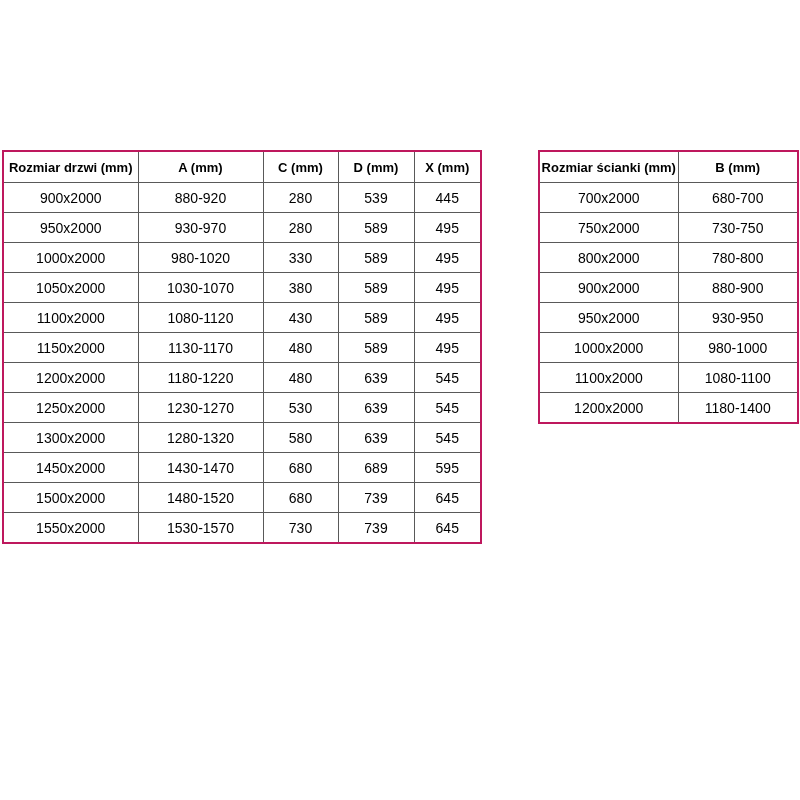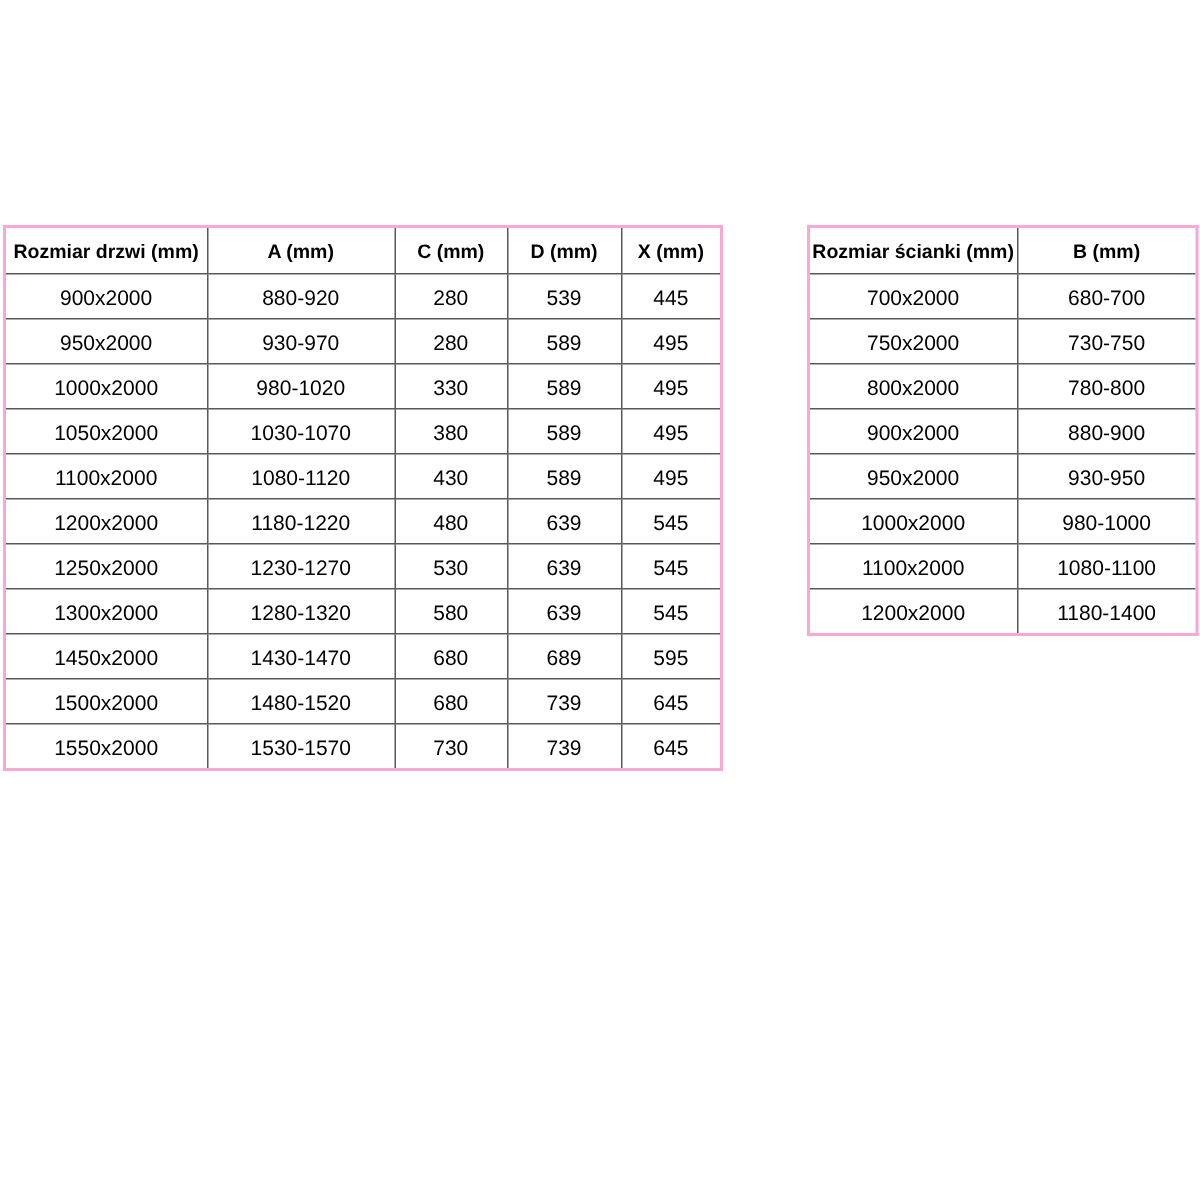--- a/index.html
+++ b/index.html
@@ -11,21 +11,21 @@
     width: 800px;
     height: 800px;
     position: relative;
     font-family: "Liberation Sans", sans-serif;
     color: #000000;
   }
   table.dims {
     position: absolute;
     border-collapse: collapse;
     table-layout: fixed;
-    border: 2px solid #f9a8d4;
+    border: 2px solid #be185d;
     background: #ffffff;
   }
   table.dims th,
   table.dims td {
     border: 1px solid #595959;
     text-align: center;
     vertical-align: middle;
     white-space: nowrap;
     overflow: hidden;
     padding: 0;
@@ -103,20 +103,27 @@
         <td>495</td>
       </tr>
       <tr>
         <td>1100x2000</td>
         <td>1080-1120</td>
         <td>430</td>
         <td>589</td>
         <td>495</td>
       </tr>
       <tr>
+        <td>1150x2000</td>
+        <td>1130-1170</td>
+        <td>480</td>
+        <td>589</td>
+        <td>495</td>
+      </tr>
+      <tr>
         <td>1200x2000</td>
         <td>1180-1220</td>
         <td>480</td>
         <td>639</td>
         <td>545</td>
       </tr>
       <tr>
         <td>1250x2000</td>
         <td>1230-1270</td>
         <td>530</td>

